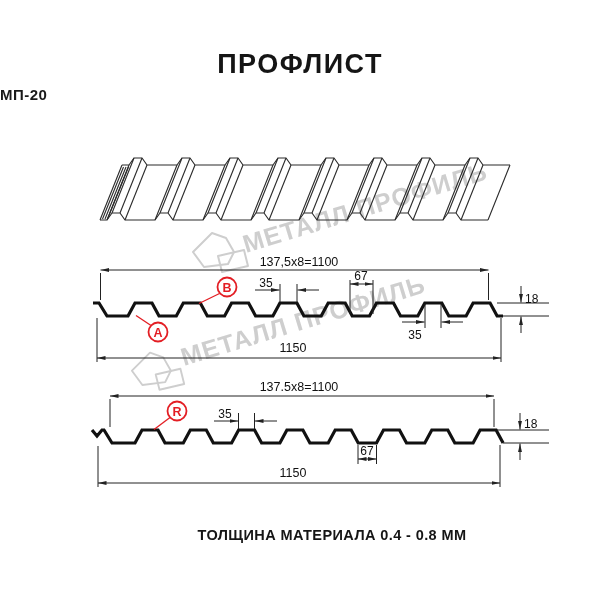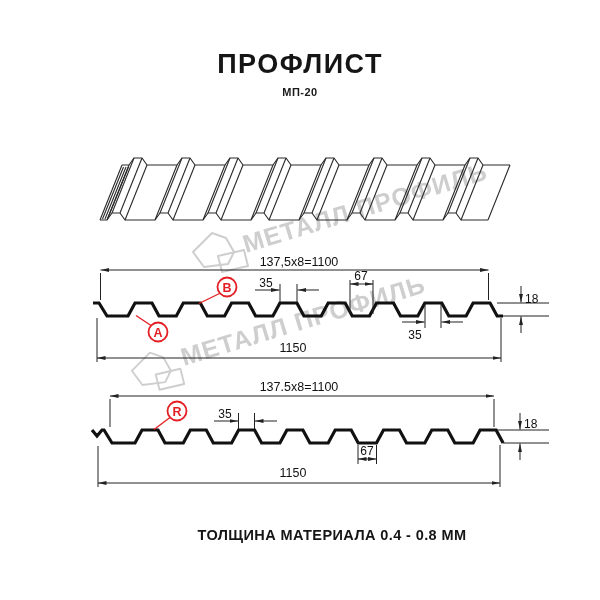--- a/index.html
+++ b/index.html
@@ -1,21 +1,21 @@
 <!DOCTYPE html>
 <html><head>
 <meta charset="utf-8">
 <style>
   html,body{margin:0;padding:0;background:#fff;}
   .page{position:relative;width:600px;height:600px;background:#fff;overflow:hidden;
         font-family:"Liberation Sans",sans-serif;}
   .title{position:absolute;left:0;top:49px;width:600px;text-align:center;
          font-size:27px;font-weight:bold;letter-spacing:1.5px;color:#151515;}
-  .subtitle{position:absolute;left:0;top:86px;width:600px;text-align:center;
-         font-size:11px;font-weight:600;letter-spacing:.5px;color:#1a1a1a;}
+  .subtitle{position:absolute;left:0;top:86px;width:600px;text-align:left;
+         font-size:15px;font-weight:600;letter-spacing:.5px;color:#1a1a1a;}
   .footer{position:absolute;left:0;top:527px;width:600px;text-align:center;
          font-size:14.5px;font-weight:600;letter-spacing:.4px;color:#151515;padding-left:32px;}
   svg{position:absolute;left:0;top:0;}
   .dimtxt{font-size:12.5px;fill:#111;}
   .dimtxt-sm{font-size:12px;fill:#111;}
   .badge-letter{font-size:12.5px;font-weight:bold;}
   .wm-text{font-size:25px;font-weight:bold;letter-spacing:1px;}
 </style>
 </head>
 <body>

